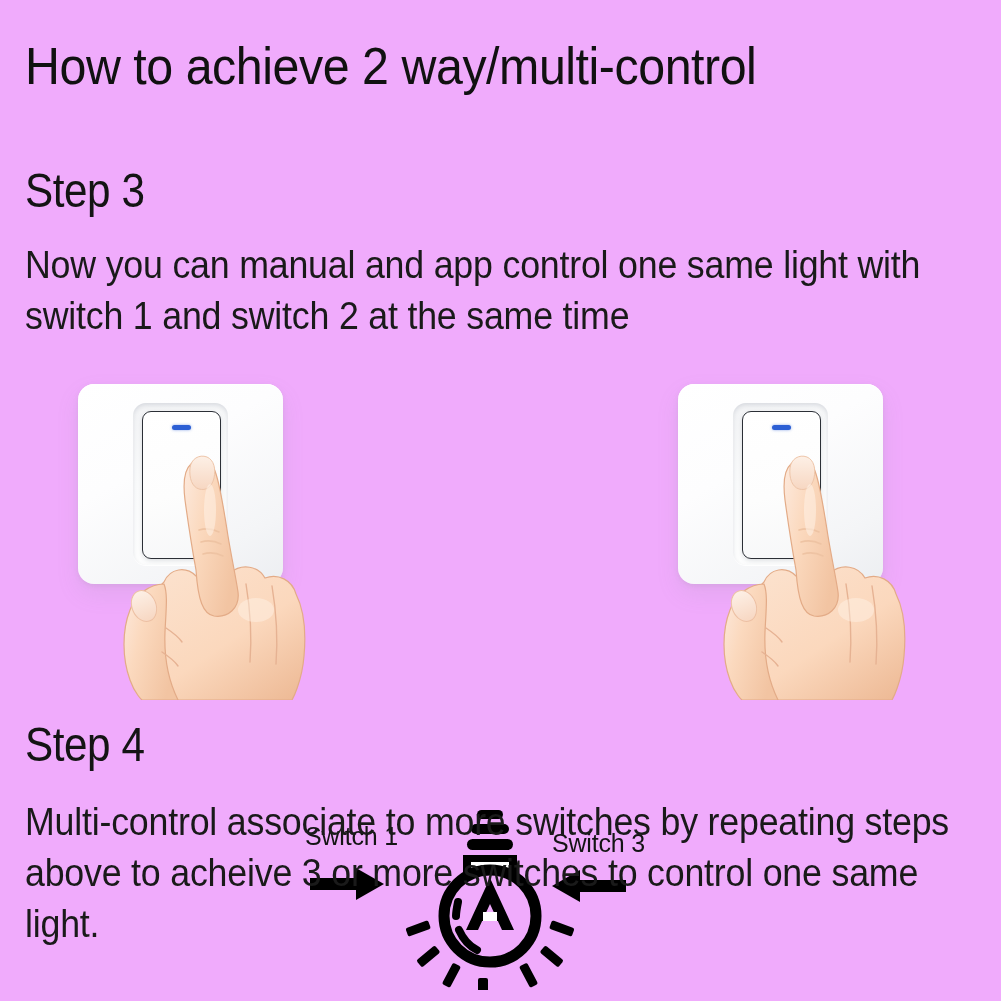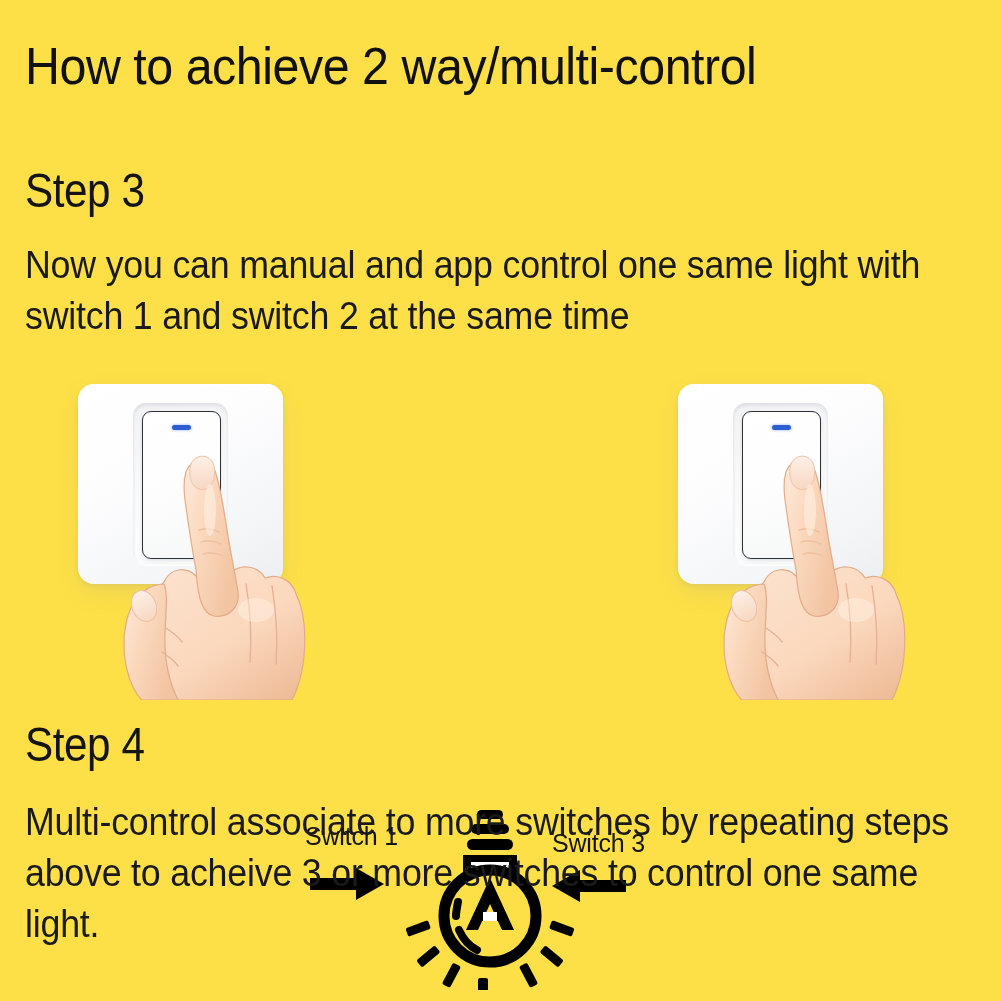--- a/index.html
+++ b/index.html
@@ -9,21 +9,21 @@
     background: #ffffff;
   }
   body {
     font-family: "Liberation Sans", sans-serif;
     -webkit-font-smoothing: antialiased;
   }
   #page {
     position: relative;
     width: 1001px;
     height: 1001px;
-    background: #fde047;
+    background: #f0abfc;
     overflow: hidden;
   }
 
   
   .page-title {
     position: absolute;
     left: 25px;
     top: 36px;
     width: 960px;
     font-size: 52px;

